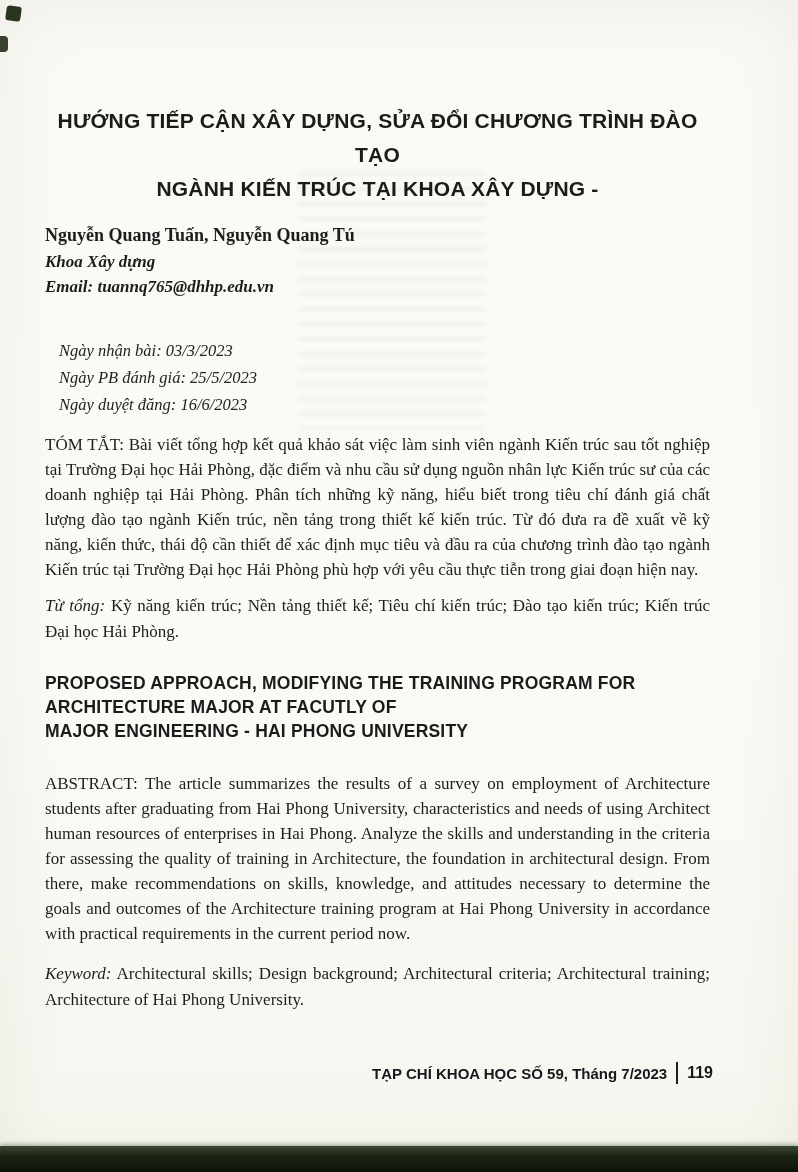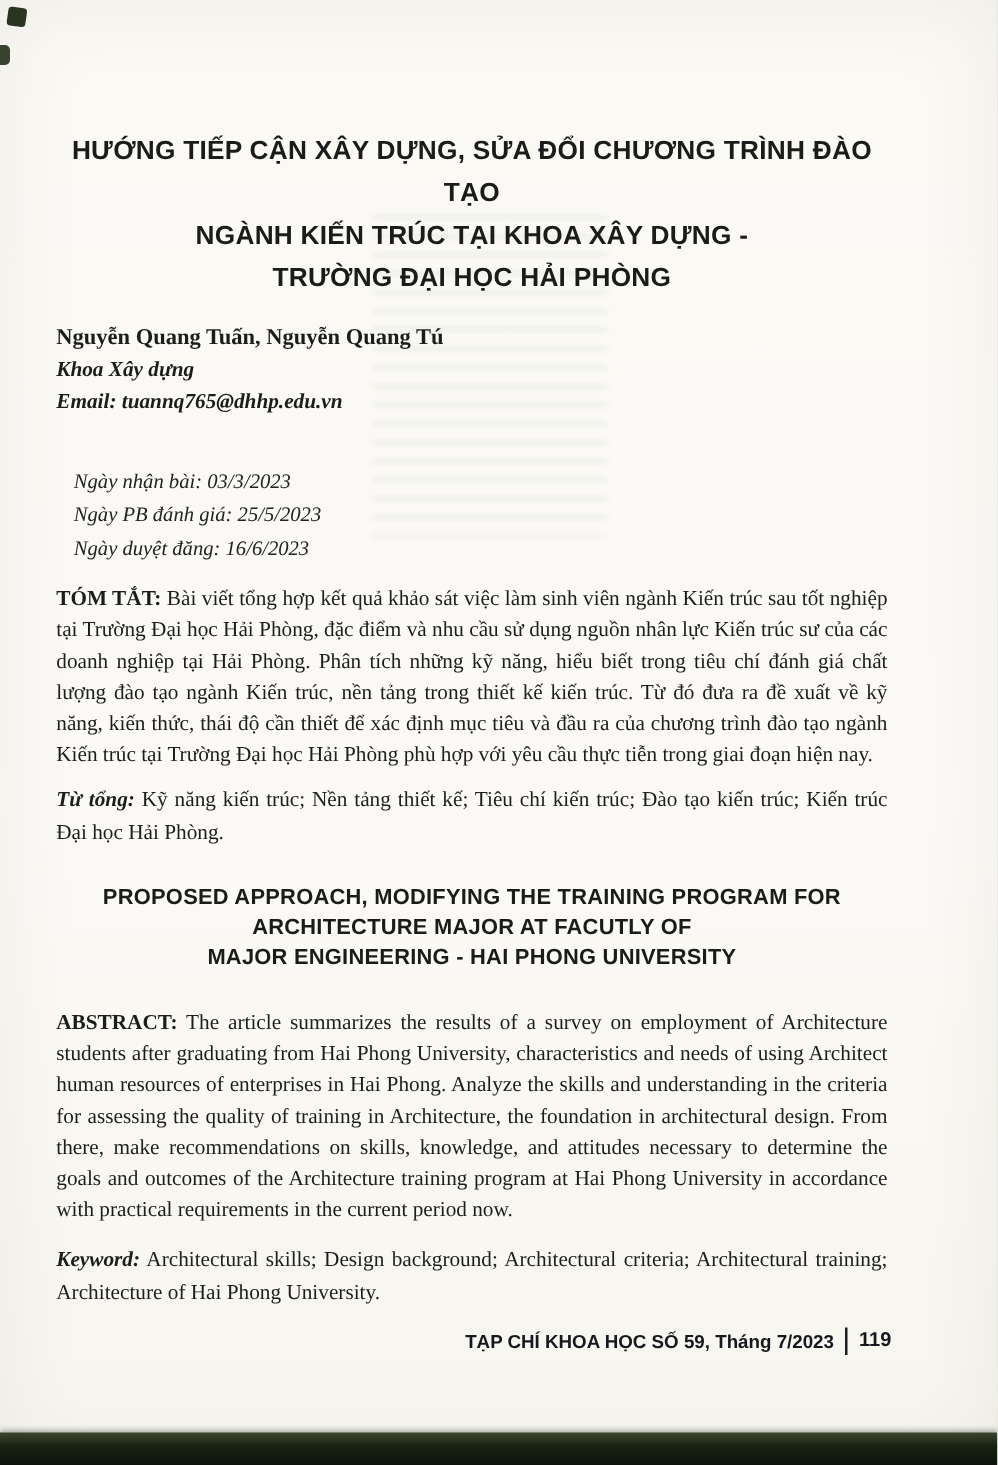--- a/index.html
+++ b/index.html
@@ -79,29 +79,29 @@
     color: #222;
   }
 
   .para {
     font-family: "Liberation Serif", serif;
     font-size: 17px;
     color: #1d1d1d;
     text-align: justify;
     margin: 0;
   }
-  .plabel { font-weight: 700; }
+  .plabel { font-weight: 400; }
   .plabel.it { font-style: italic; }
 
   .abstract-vi { margin-top: 14px; line-height: 25px; }
   .keywords-vi { margin-top: 11px; line-height: 26px; }
 
   .title-en {
     margin: 26px 0 0 0;
-    text-align: center;
+    text-align: left;
     font-family: "Liberation Sans", sans-serif;
     font-weight: 700;
     font-size: 17.5px;
     line-height: 24px;
     letter-spacing: 0.2px;
     color: #1b1b1b;
   }
 
   .abstract-en { margin-top: 28px; line-height: 25px; }
   .keywords-en { margin-top: 15px; line-height: 26px; }
@@ -128,21 +128,20 @@
 
   <div class="scan-mark mark-a"></div>
   <div class="scan-mark mark-b"></div>
   <div class="bleed"></div>
 
   <div class="content">
 
     <h1 class="title-vi">
       <span class="tline">HƯỚNG TIẾP CẬN XÂY DỰNG, SỬA ĐỔI CHƯƠNG TRÌNH ĐÀO TẠO</span>
       <span class="tline">NGÀNH KIẾN TRÚC TẠI KHOA XÂY DỰNG -</span>
-      <span class="tline">TRƯỜNG ĐẠI HỌC HẢI PHÒNG</span>
     </h1>
 
     <div class="byline">
       <div class="authors">Nguyễn Quang Tuấn, Nguyễn Quang Tú</div>
       <div class="affiliation">Khoa Xây dựng</div>
       <div class="email">Email: tuannq765@dhhp.edu.vn</div>
     </div>
 
     <div class="dates">
       <div class="date-line">Ngày nhận bài: 03/3/2023</div>

